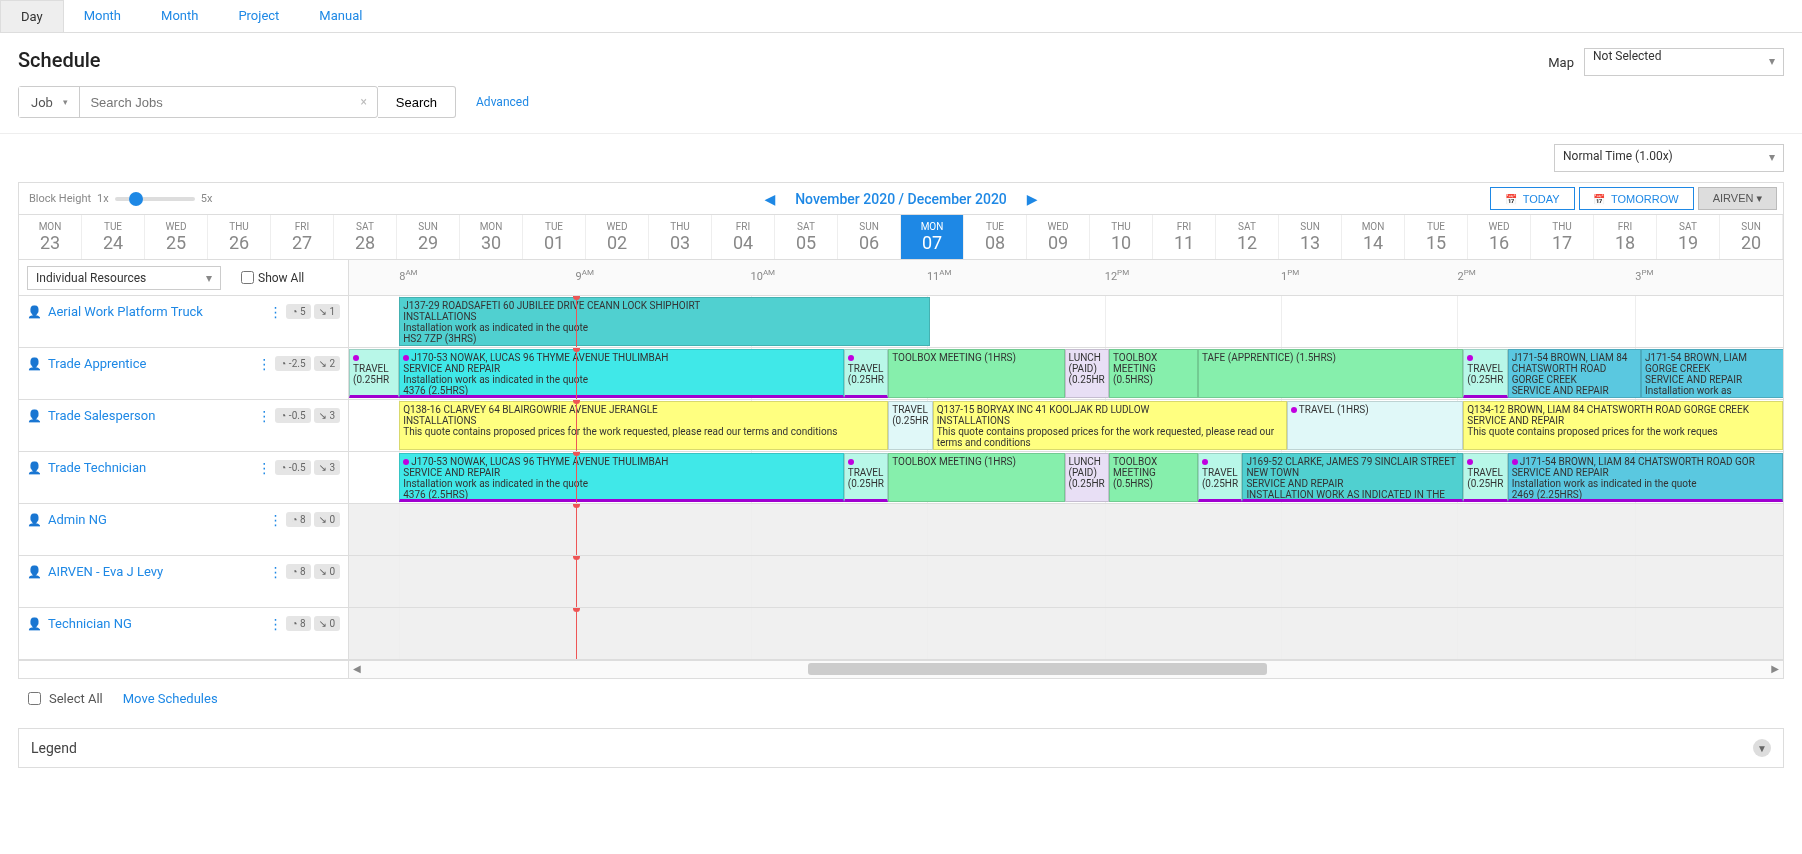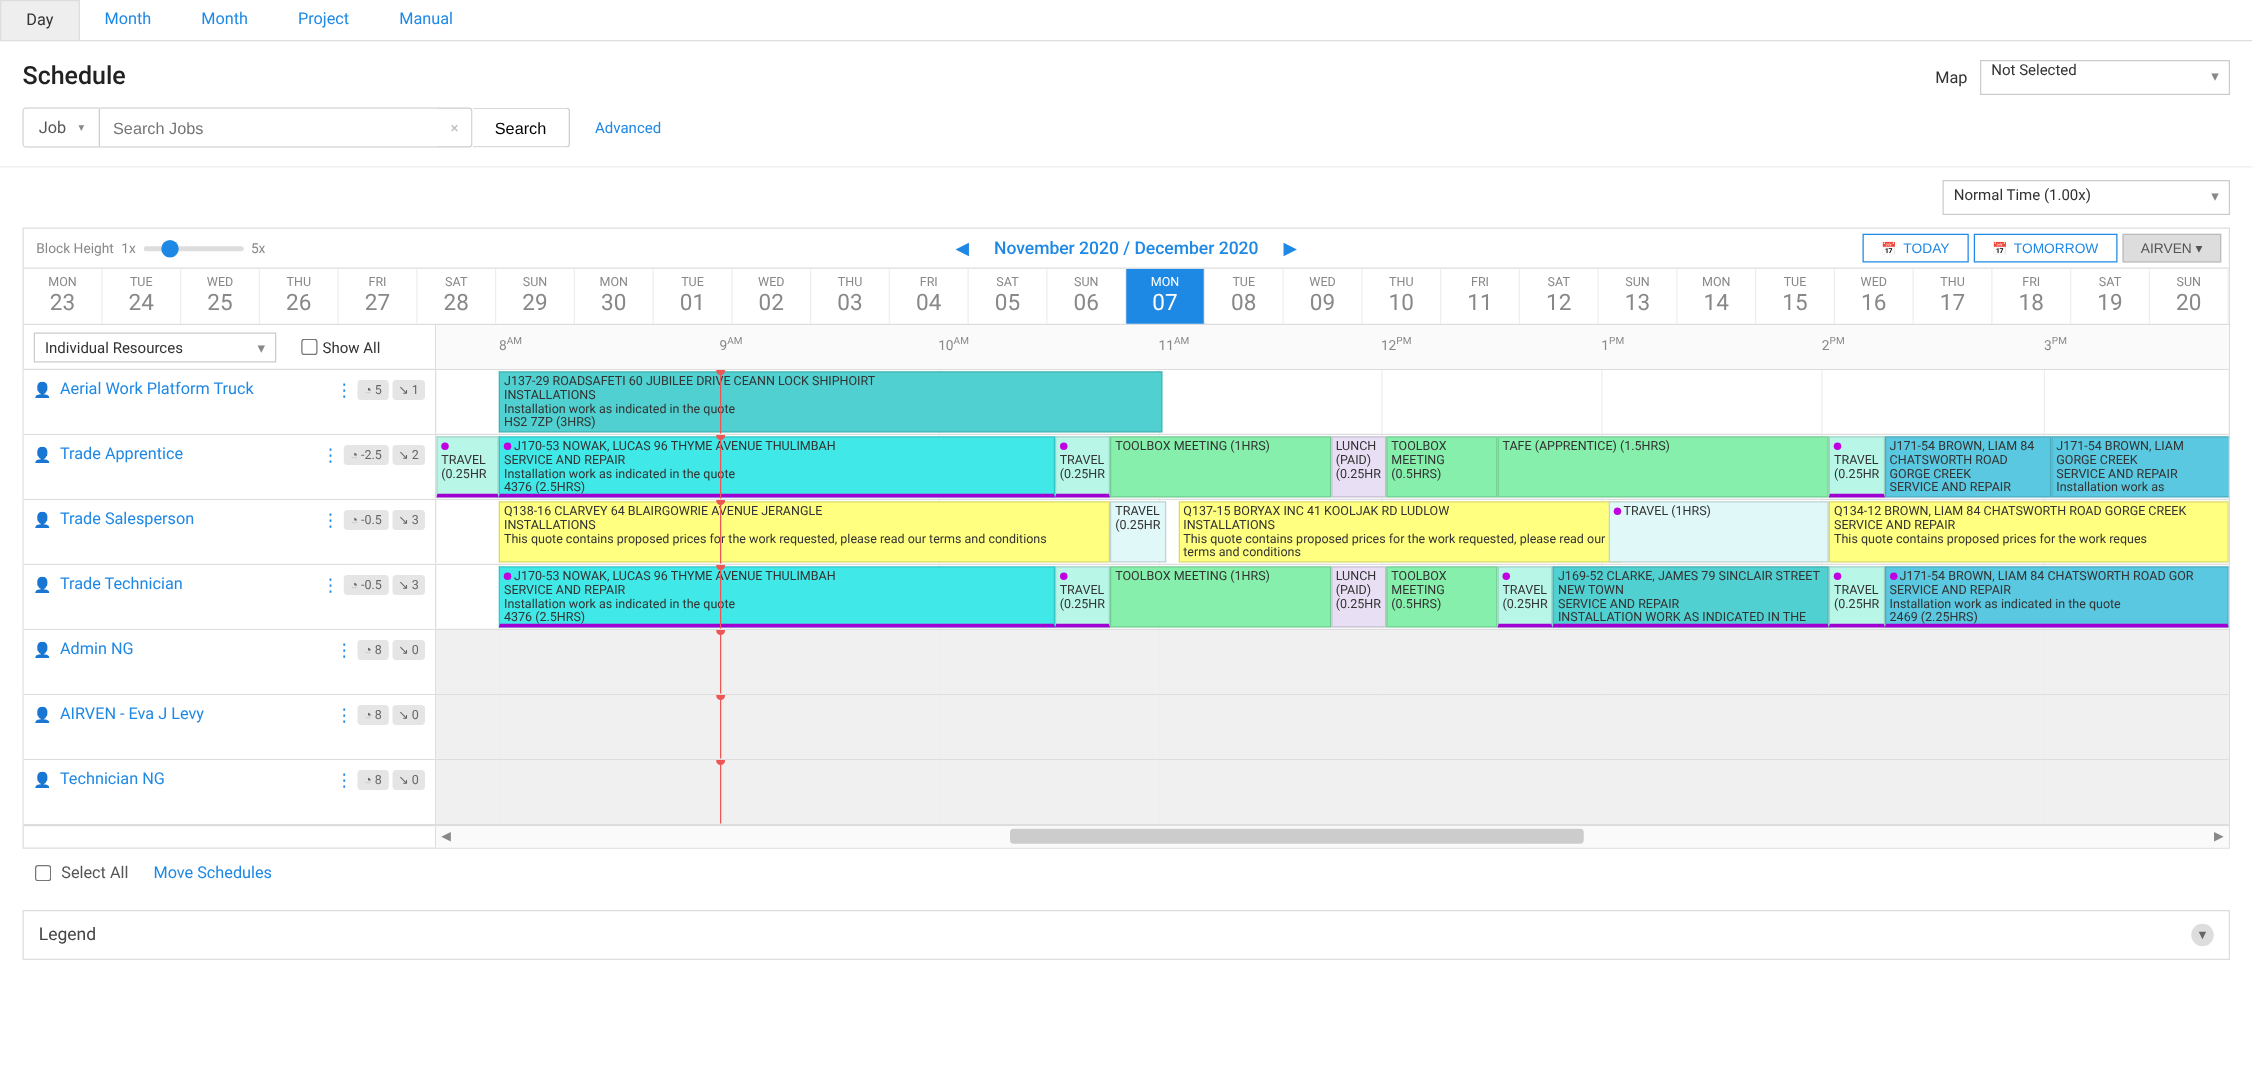--- a/index.html
+++ b/index.html
@@ -358,21 +358,21 @@
           <div class="grid-line" style="left: 15.8%;"></div>
           <div class="grid-line" style="left: 28%;"></div>
           <div class="grid-line" style="left: 40.3%;"></div>
           <div class="grid-line" style="left: 52.7%;"></div>
           <div class="grid-line" style="left: 65%;"></div>
           <div class="grid-line" style="left: 77.3%;"></div>
           <div class="grid-line" style="left: 89.7%;"></div>
           <div class="now-line" style="left: 15.8%;"></div>
           <div class="event c-yellow" style="left: 3.5%; width: 34.1%;"><span>Q138-16 CLARVEY 64 BLAIRGOWRIE AVENUE JERANGLE</span><br><span>INSTALLATIONS</span><br><span>This quote contains proposed prices for the work requested, please read our terms and conditions</span><br></div>
           <div class="event c-pale" style="left: 37.6%; width: 3.1%;"><span>TRAVEL (0.25HR</span><br></div>
-          <div class="event c-yellow" style="left: 40.7%; width: 24.7%; margin-left: 10px;"><span>Q137-15 BORYAX INC 41 KOOLJAK RD LUDLOW</span><br><span>INSTALLATIONS</span><br><span>This quote contains proposed prices for the work requested, please read our terms and conditions</span><br></div>
+          <div class="event c-yellow" style="left: 40.7%; width: 24.7%;"><span>Q137-15 BORYAX INC 41 KOOLJAK RD LUDLOW</span><br><span>INSTALLATIONS</span><br><span>This quote contains proposed prices for the work requested, please read our terms and conditions</span><br></div>
           <div class="event c-pale" style="left: 65.4%; width: 12.3%;"><span class="dot-p"></span><span>TRAVEL (1HRS)</span><br></div>
           <div class="event c-yellow" style="left: 77.7%; width: 22.3%;"><span>Q134-12 BROWN, LIAM 84 CHATSWORTH ROAD GORGE CREEK</span><br><span>SERVICE AND REPAIR</span><br><span>This quote contains proposed prices for the work reques</span><br></div>
         </div>
       </div>
       <div class="res-row">
         <div class="res-left">
     <div class="res-name">
             <span class="pic">👤</span>
             <span>Trade Technician</span>
           </div>

